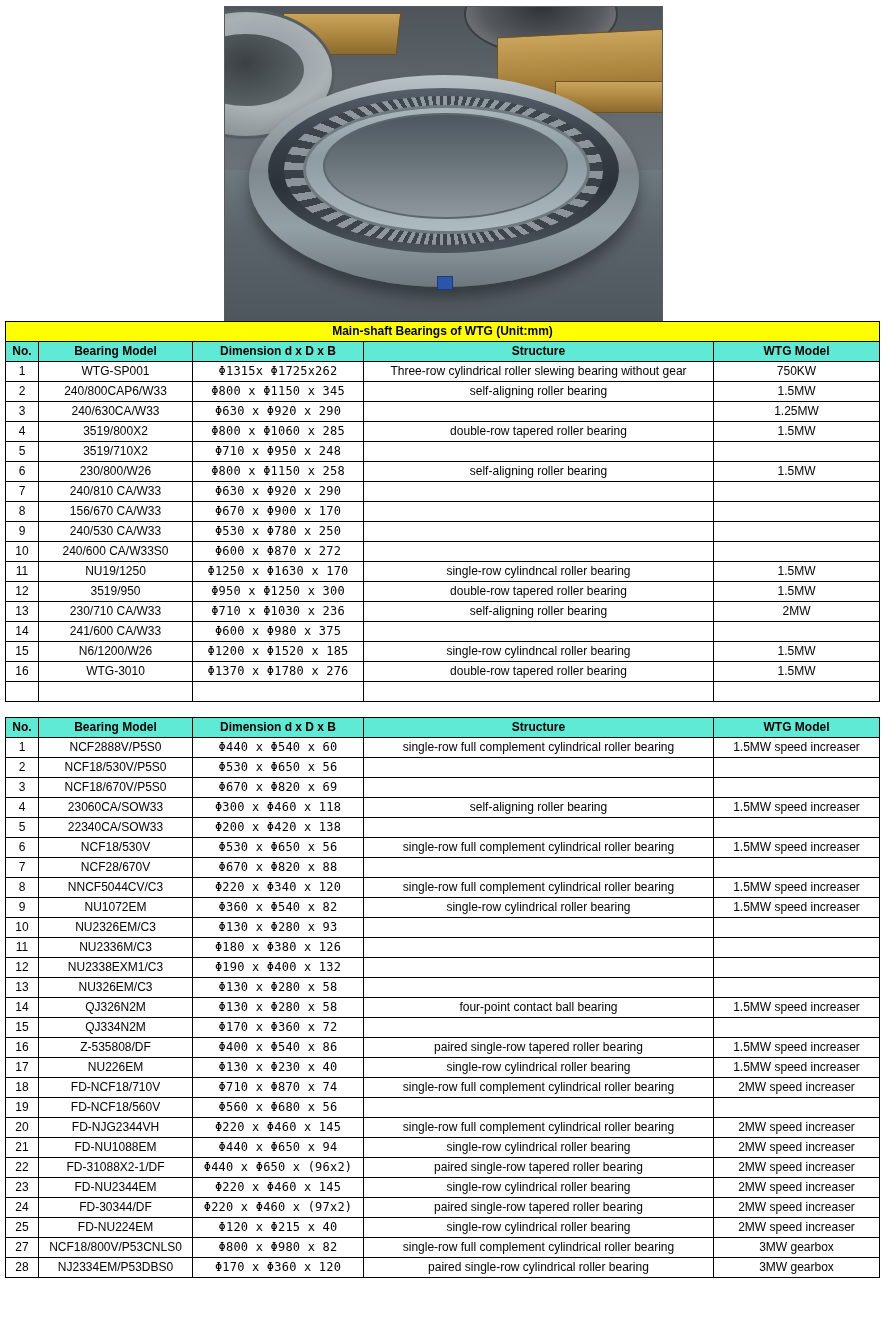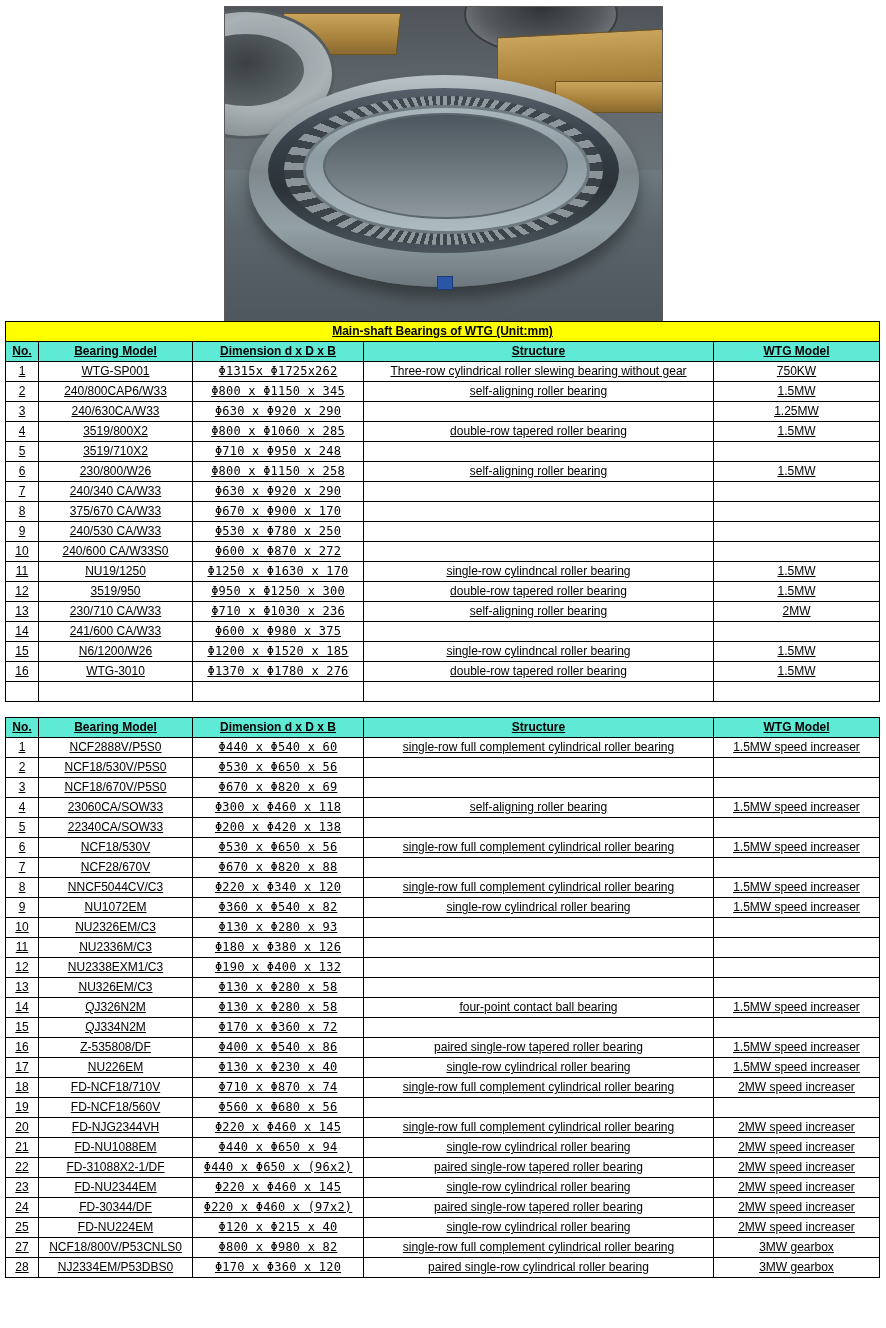--- a/index.html
+++ b/index.html
@@ -108,21 +108,20 @@
     margin-left: -7px; background: #2b56a8; border: 1px solid #1c3b77;
   }
 
   
   .table-block { margin: 0 5px; }
   table.bt {
     border-collapse: collapse;
     width: 748px;
     table-layout: fixed;
     font-family: "Liberation Sans", sans-serif;
-    text-decoration: underline;
   }
   table.bt td, table.bt th {
     border: 1px solid #000000;
     padding: 0;
     height: 19px;
     line-height: 19px;
     text-align: center;
     vertical-align: middle;
     font-size: 12px;
     color: #000;
@@ -239,28 +238,28 @@
         </tr>
         <tr>
           <td class="num">6</td>
           <td>230/800/W26</td>
           <td class="dim">Φ800 x  Φ1150 x 258</td>
           <td>self-aligning roller bearing</td>
           <td>1.5MW</td>
         </tr>
         <tr>
           <td class="num">7</td>
-          <td>240/340 CA/W33</td>
+          <td>240/810 CA/W33</td>
           <td class="dim">Φ630 x  Φ920 x  290</td>
           <td></td>
           <td></td>
         </tr>
         <tr>
           <td class="num">8</td>
-          <td>375/670 CA/W33</td>
+          <td>156/670 CA/W33</td>
           <td class="dim">Φ670 x  Φ900 x  170</td>
           <td></td>
           <td></td>
         </tr>
         <tr>
           <td class="num">9</td>
           <td>240/530 CA/W33</td>
           <td class="dim">Φ530 x  Φ780 x  250</td>
           <td></td>
           <td></td>

